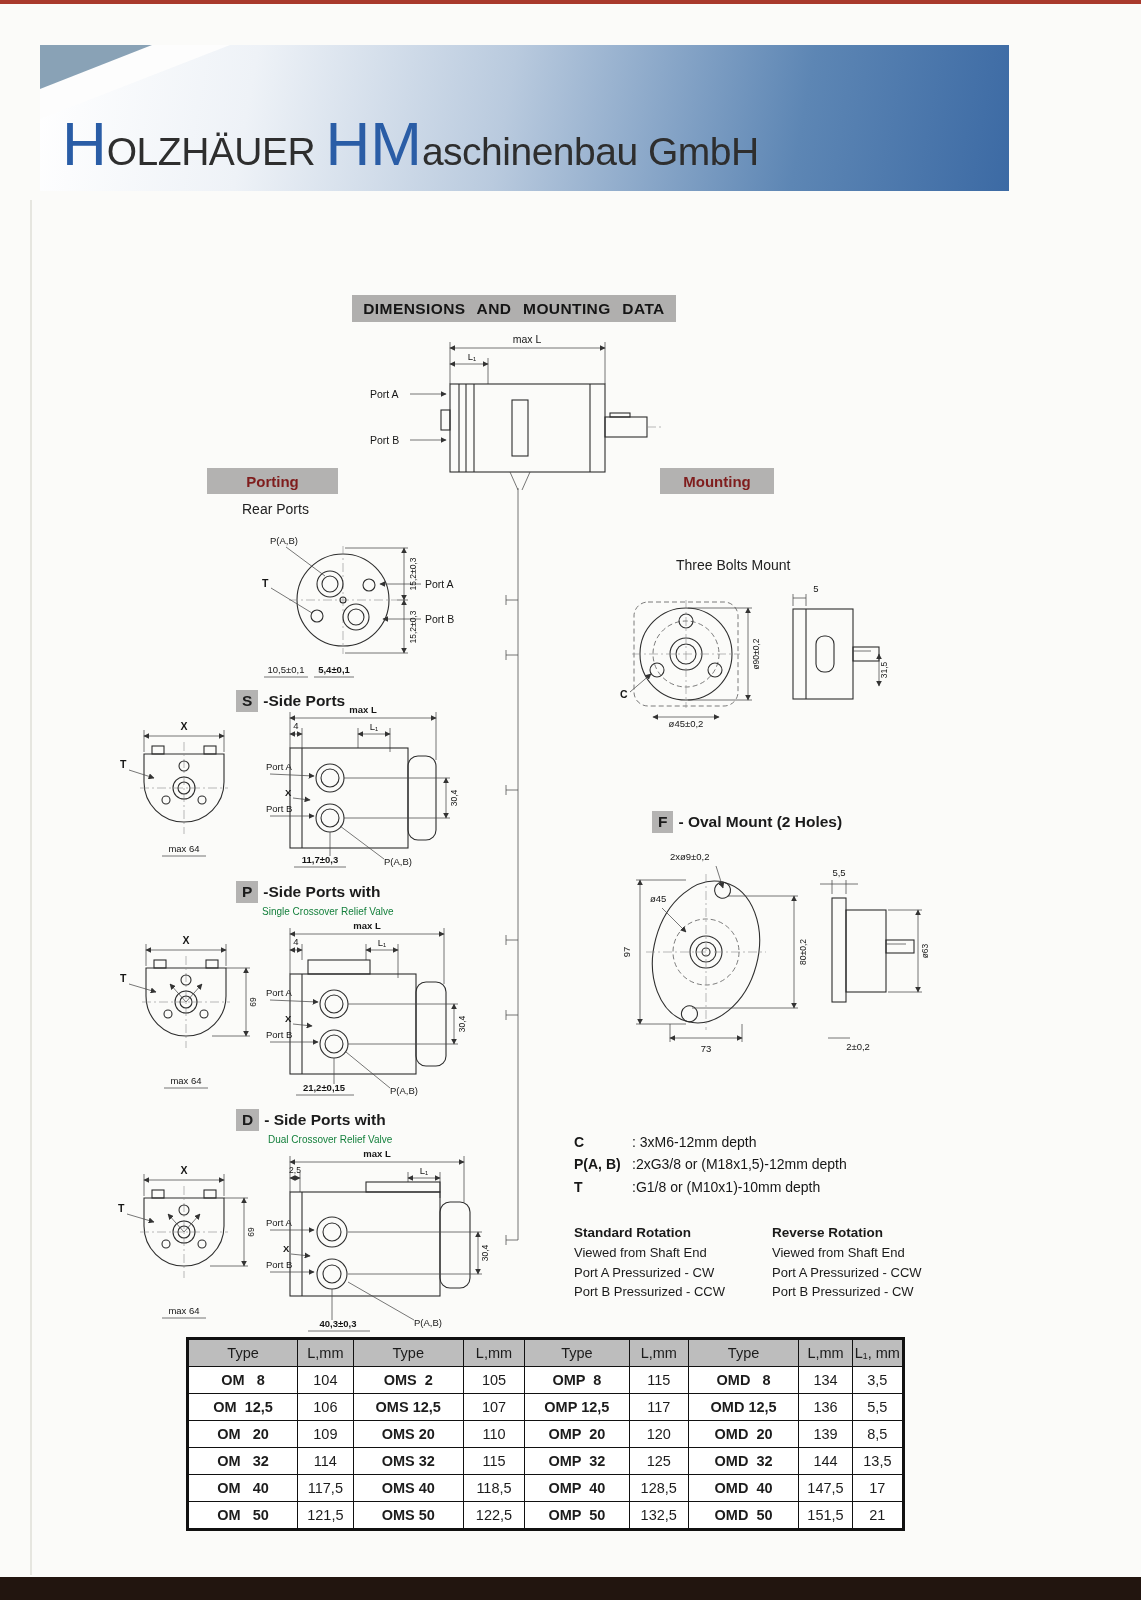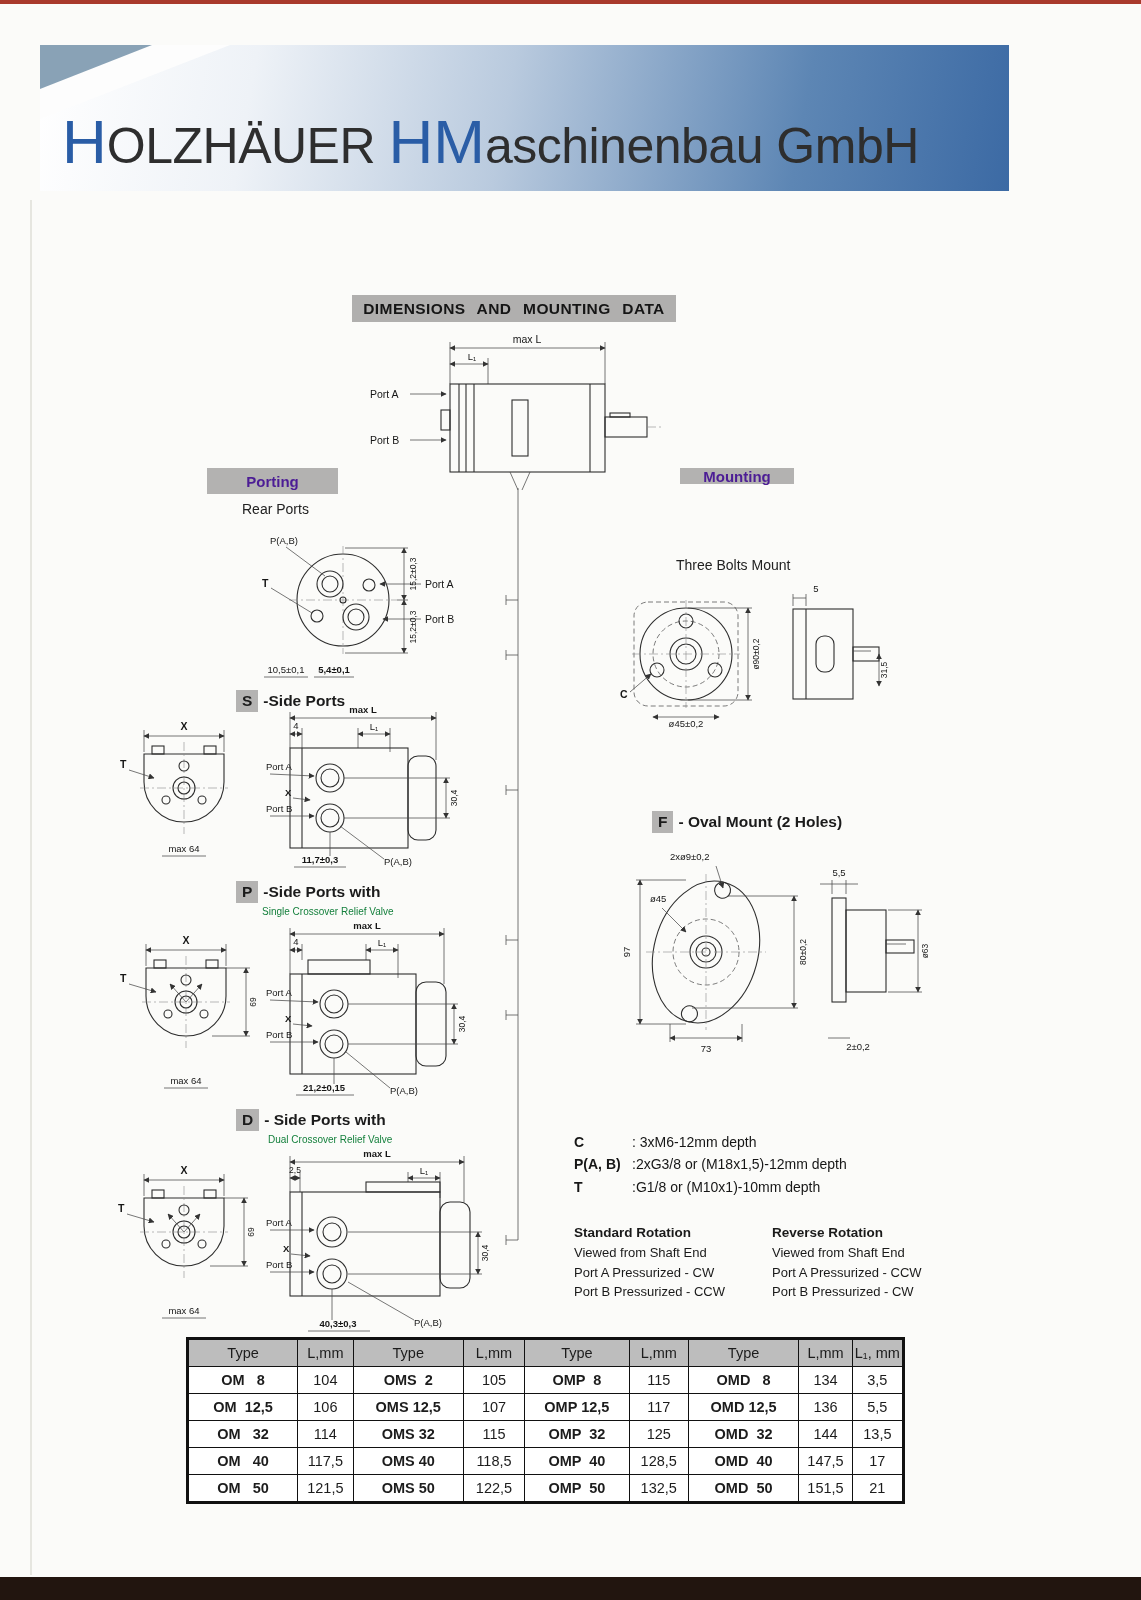--- a/index.html
+++ b/index.html
@@ -5,23 +5,23 @@
   *{margin:0;padding:0;box-sizing:border-box;}
   body{width:1141px;height:1600px;background:#fbfbf9;font-family:"Liberation Sans","DejaVu Sans",sans-serif;position:relative;overflow:hidden;color:#1c1c1c;}
   .abs{position:absolute;}
   .top-line{left:0;top:0;width:1141px;height:4px;background:#a93a2c;}
   .edge{left:30px;top:200px;width:2px;height:1375px;background:#e6e6e0;}
   .banner{left:40px;top:45px;width:969px;height:146px;background:linear-gradient(100deg,#ffffff 0%,#eef2f7 22%,#b9cade 48%,#5d86b4 78%,#3c6aa4 100%);overflow:hidden;}
   .tri-white{position:absolute;left:0;top:0;width:0;height:0;border-top:74px solid #fdfdfd;border-right:190px solid transparent;}
   .tri-gray{position:absolute;left:0;top:0;width:0;height:0;border-top:44px solid #89a2b6;border-right:112px solid transparent;}
   .company{position:absolute;left:22px;bottom:16px;display:flex;align-items:baseline;white-space:pre;}
   .cap{font-size:62px;color:#2a5da6;line-height:1;}
-  .rest{font-size:50px;color:#2e2e2e;letter-spacing:-0.5px;}
+  .rest{font-size:39px;color:#2e2e2e;letter-spacing:-0.5px;}
   .title-box{left:352px;top:295px;width:324px;height:27px;background:#b0afae;display:flex;align-items:center;justify-content:center;font-size:15.5px;font-weight:bold;letter-spacing:.4px;word-spacing:7px;color:#151515;}
-  .sec-label{background:#b3b2b1;display:flex;align-items:center;justify-content:center;font-weight:bold;font-size:15px;color:#4c1d95;}
+  .sec-label{background:#b3b2b1;display:flex;align-items:center;justify-content:center;font-weight:bold;font-size:15px;color:#7f1d1d;}
   .plain-title{font-size:14px;color:#222;}
   .sec-heading{display:flex;align-items:center;gap:5px;font-size:15.5px;font-weight:bold;color:#1b1b1b;}
   .letter-box{background:#b4b3b2;padding:0 6px;line-height:22px;display:inline-block;}
   .subtitle{font-size:10px;color:#15803d;}
   .notes{font-size:14px;color:#161616;line-height:1.6;margin-top:48px;}
   .note-sym{font-weight:bold;display:inline-block;min-width:58px;}
   .rot{font-size:13px;color:#1a1a1a;line-height:1.5;width:200px;}
   .rot-title{font-weight:bold;font-size:13.5px;}
   table.spec{border-collapse:collapse;width:719px;font-size:14.5px;background:#fff;border:3px solid #111;padding-left:11px;}
   table.spec th{background:#bdbdbd;font-weight:normal;}
@@ -106,21 +106,21 @@
     <line class="tn" x1="2" y1="452" x2="14" y2="452"></line>
       <line class="tn" x1="2" y1="447" x2="2" y2="457"></line>
     <line class="tn" x1="2" y1="527" x2="14" y2="527"></line>
       <line class="tn" x1="2" y1="522" x2="2" y2="532"></line>
     <line class="tn" x1="2" y1="752" x2="14" y2="752"></line>
       <line class="tn" x1="2" y1="747" x2="2" y2="757"></line>
   </g>
 </svg>
 
 <div class="abs sec-label" style="left:207px;top:468px;width:131px;height:26px">Porting</div>
-<div class="abs sec-label" style="left:680px;top:468px;width:114px;height:16px">Mounting</div>
+<div class="abs sec-label" style="left:660px;top:468px;width:114px;height:26px">Mounting</div>
 
 <div class="abs plain-title" style="left:242px;top:501px">Rear Ports</div>
 
 <svg class="draw" style="left:228px;top:514px" width="250" height="170" viewBox="0 0 250 170">
   <g>
     <circle class="ln" cx="115" cy="86" r="46"></circle>
     <line class="cl" x1="115" y1="32" x2="115" y2="140"></line>
       <line class="cl" x1="61" y1="86" x2="169" y2="86"></line>
     <circle class="ln" cx="102" cy="70" r="13"></circle>
       <circle class="ln" cx="102" cy="70" r="8"></circle>
@@ -514,20 +514,31 @@
           <td>106</td>
           <td>OMS 12,5</td>
           <td>107</td>
           <td>OMP 12,5</td>
           <td>117</td>
           <td>OMD 12,5</td>
           <td>136</td>
           <td>5,5</td>
       </tr>
       <tr>
+        <td>OM   20</td>
+          <td>109</td>
+          <td>OMS 20</td>
+          <td>110</td>
+          <td>OMP  20</td>
+          <td>120</td>
+          <td>OMD  20</td>
+          <td>139</td>
+          <td>8,5</td>
+      </tr>
+      <tr>
         <td>OM   32</td>
           <td>114</td>
           <td>OMS 32</td>
           <td>115</td>
           <td>OMP  32</td>
           <td>125</td>
           <td>OMD  32</td>
           <td>144</td>
           <td>13,5</td>
       </tr>

